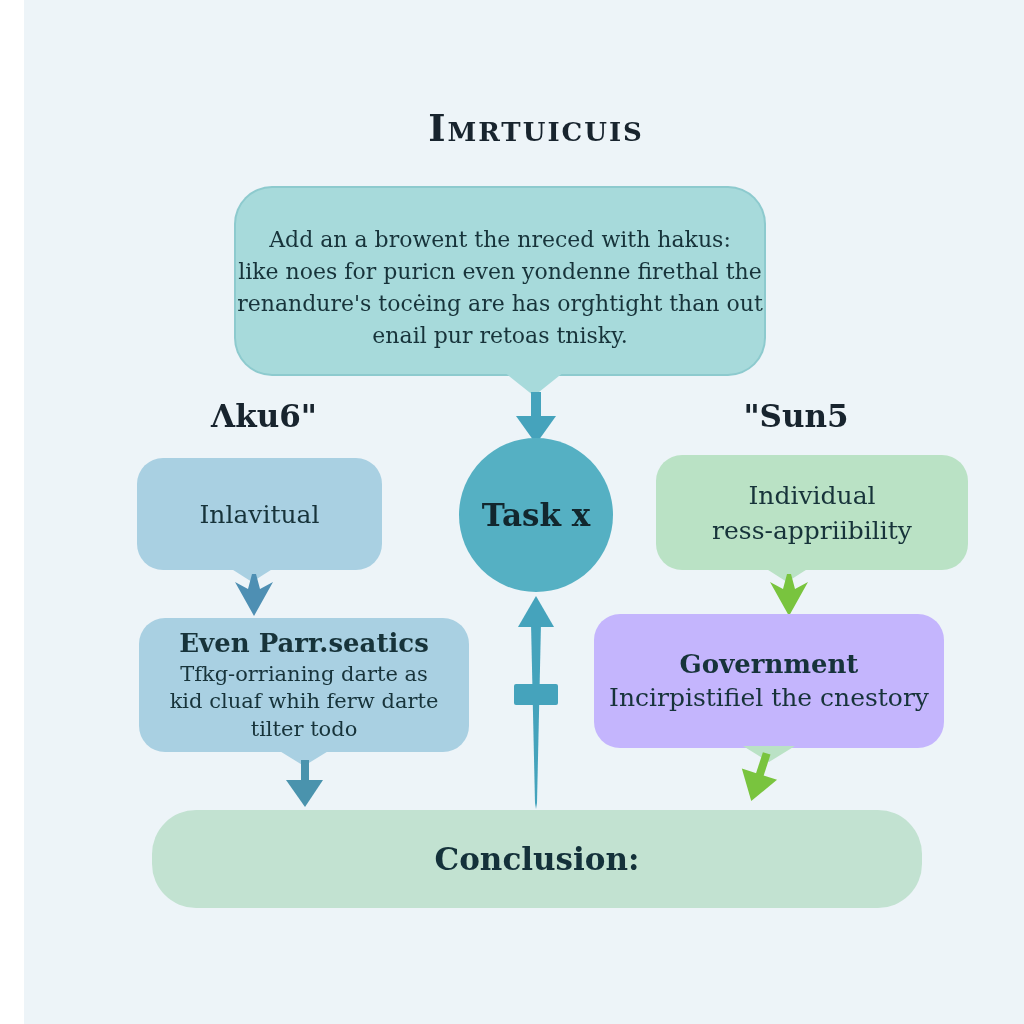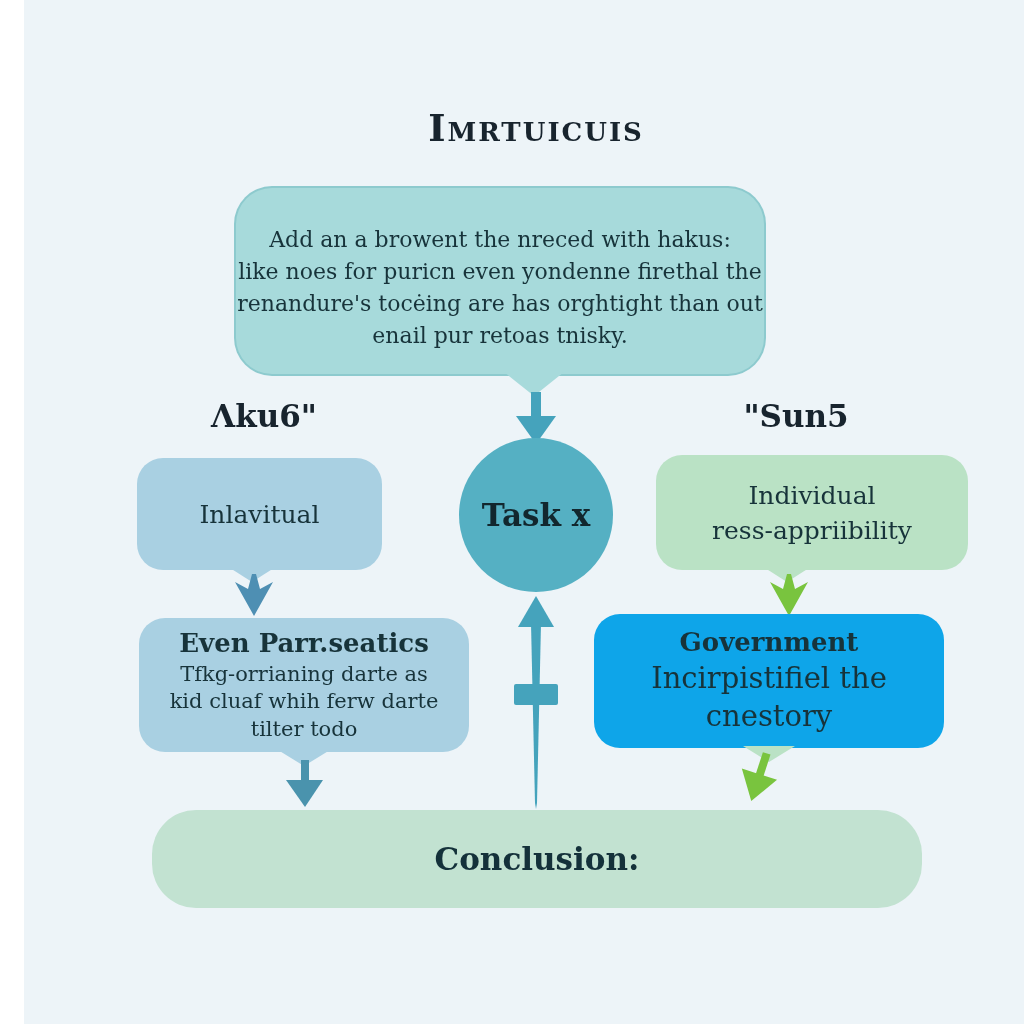--- a/index.html
+++ b/index.html
@@ -98,23 +98,23 @@
   </svg>
 
   <div class="abs box" style="left: 115px; top: 618px; width: 330px; height: 134px; background-color: rgb(169, 208, 226);">
     <div class="t">Even Parr.seatics</div>
     <div class="l">Tfkg-orrianing darte as</div>
     <div class="l">kid cluaf whih ferw darte</div>
     <div class="l">tilter todo</div>
   </div>
   <div class="abs tail" style="left:254px;top:750px;border-top:16px solid #a9d0e2;border-left-width:26px;border-right-width:26px;"></div>
 
-  <div class="abs box" style="left: 570px; top: 614px; width: 350px; height: 134px; background-color: #0ea5e9;">
+  <div class="abs box" style="left: 570px; top: 614px; width: 350px; height: 134px; background-color: #c4b5fd;">
     <div class="t">Government</div>
-    <div class="l" style="font-size:29px;">Incirpistifiel the cnestory</div>
+    <div class="l" style="font-size:25px;">Incirpistifiel the cnestory</div>
   </div>
   <div class="abs tail" style="left:719px;top:746px;border-top:16px solid #bae2c5;border-left-width:26px;border-right-width:26px;"></div>
 
   <svg class="abs" style="left:258px;top:760px;" width="45" height="48">
     <rect x="19" y="0" width="8" height="24" fill="#4a93ad"></rect>
     <polygon points="4,20 41,20 23,47" fill="#4a93ad"></polygon>
   </svg>
 
   <svg class="abs" style="left:712px;top:752px;transform:rotate(18deg);" width="45" height="50">
     <rect x="19" y="0" width="8" height="26" fill="#79c43e"></rect>

